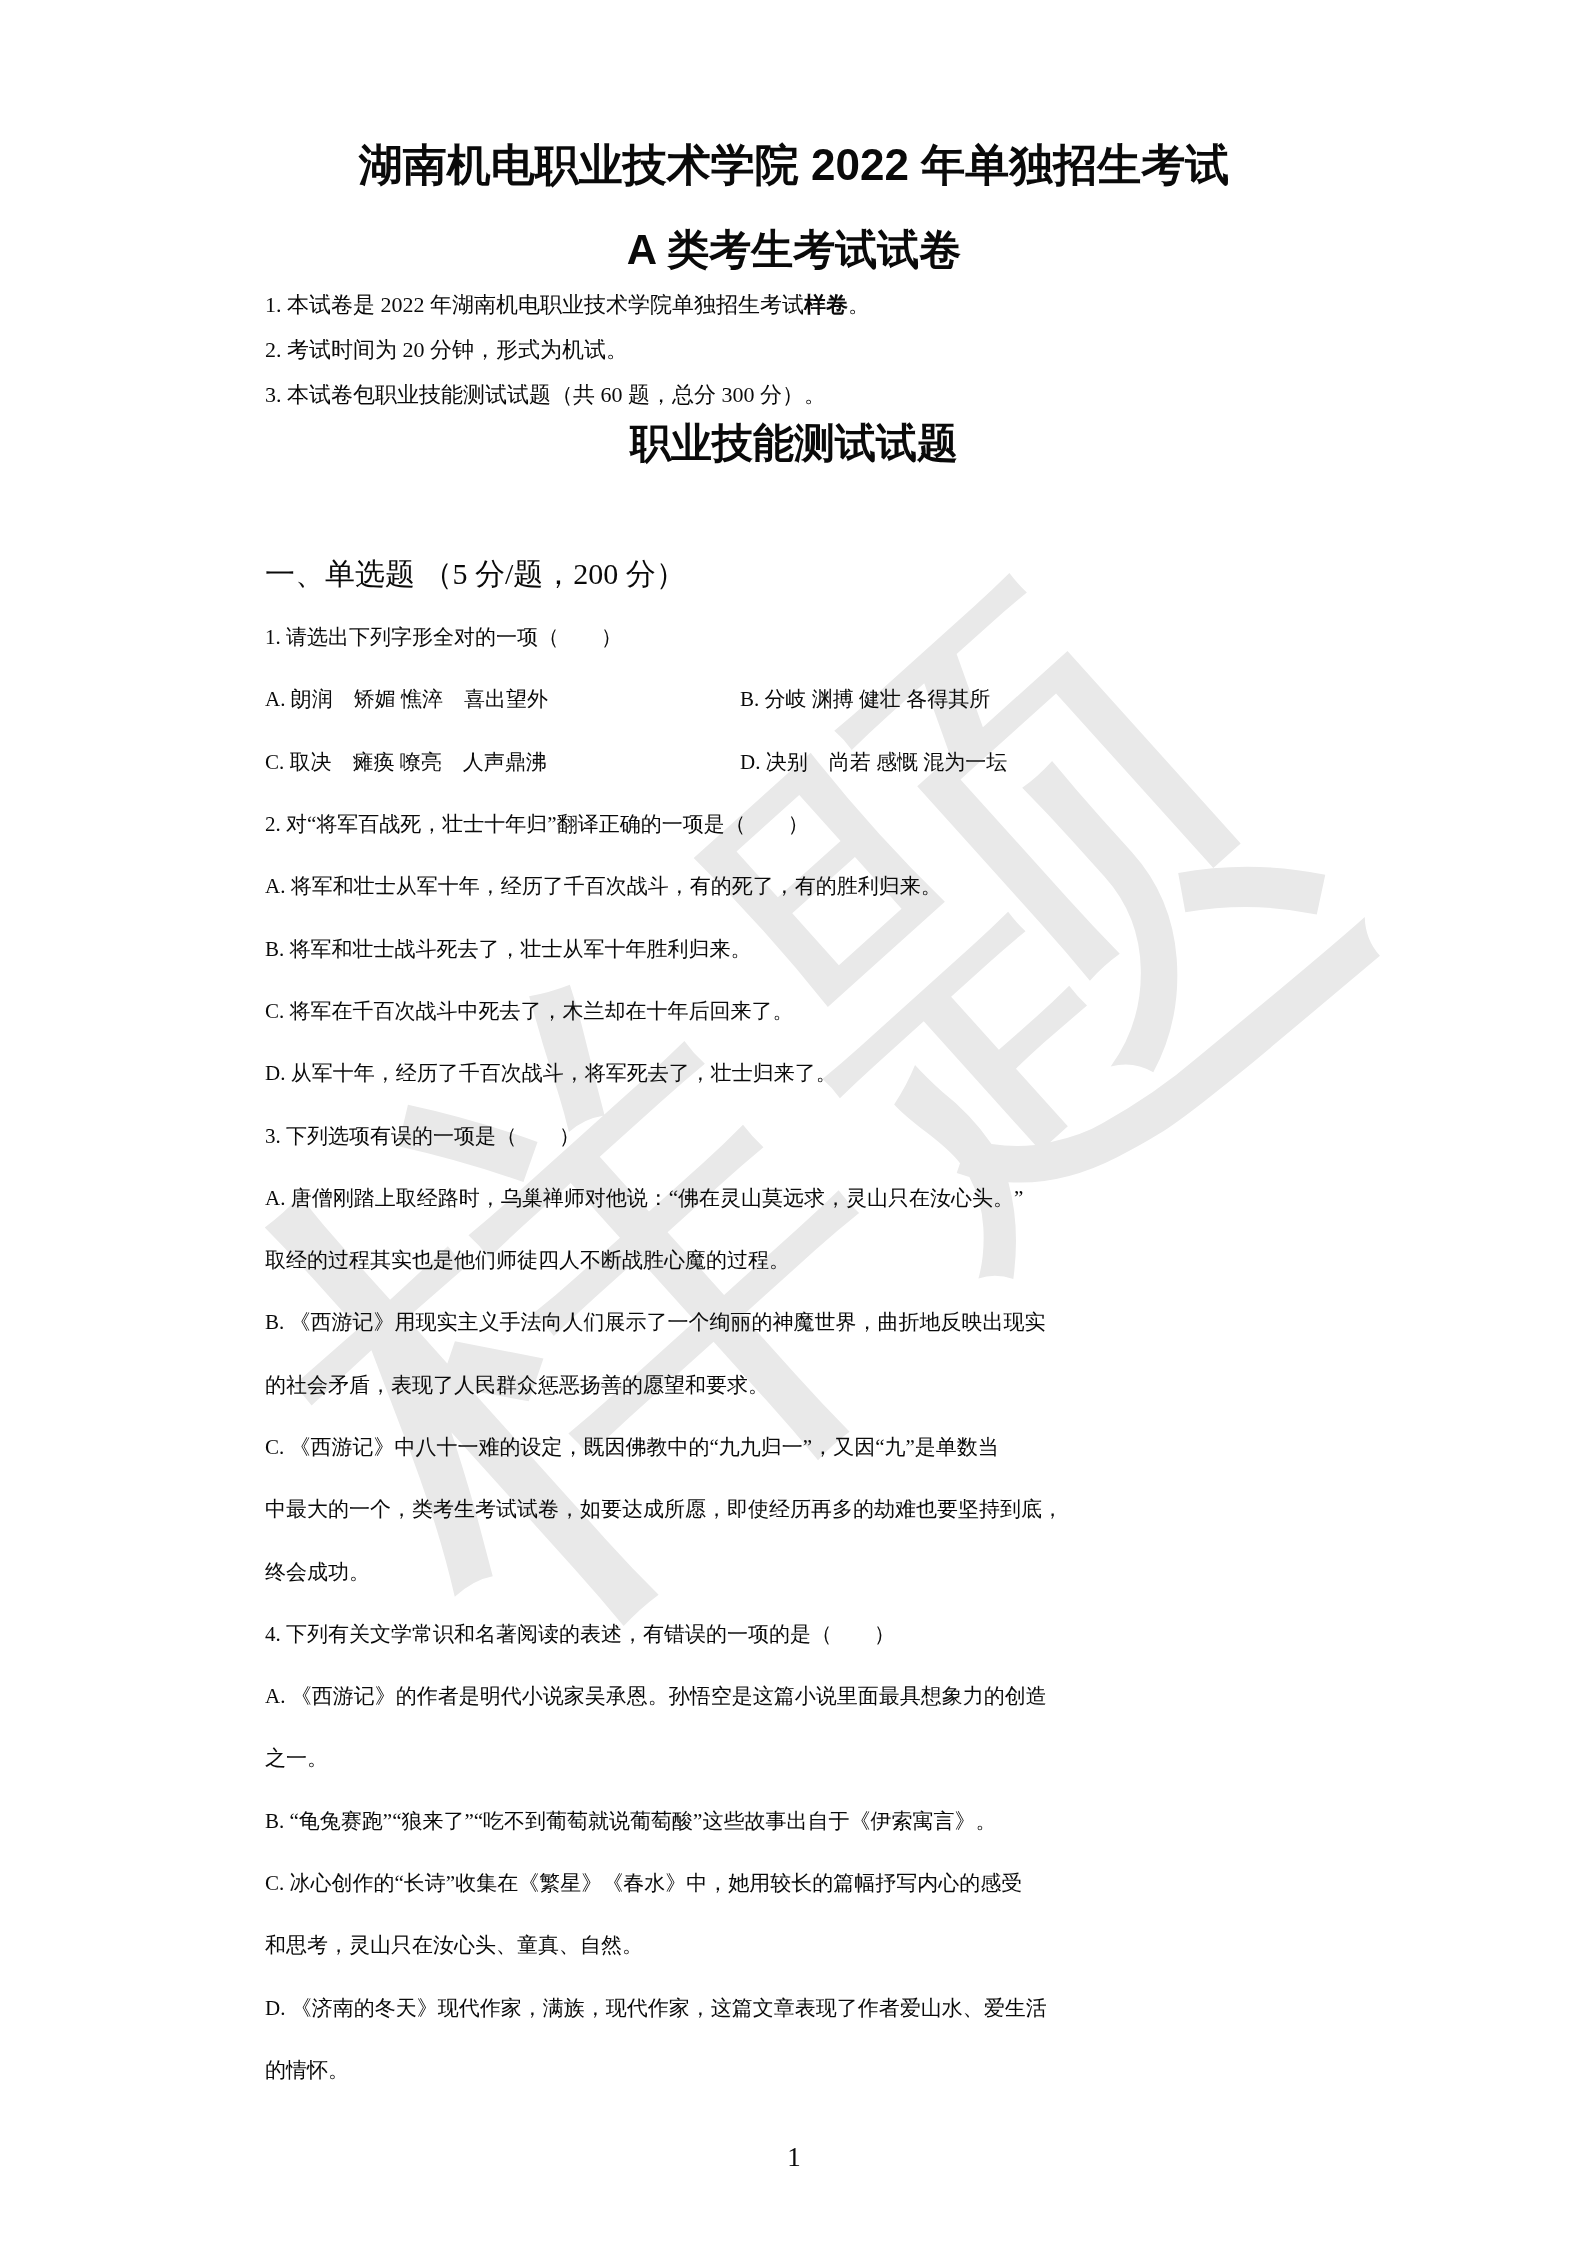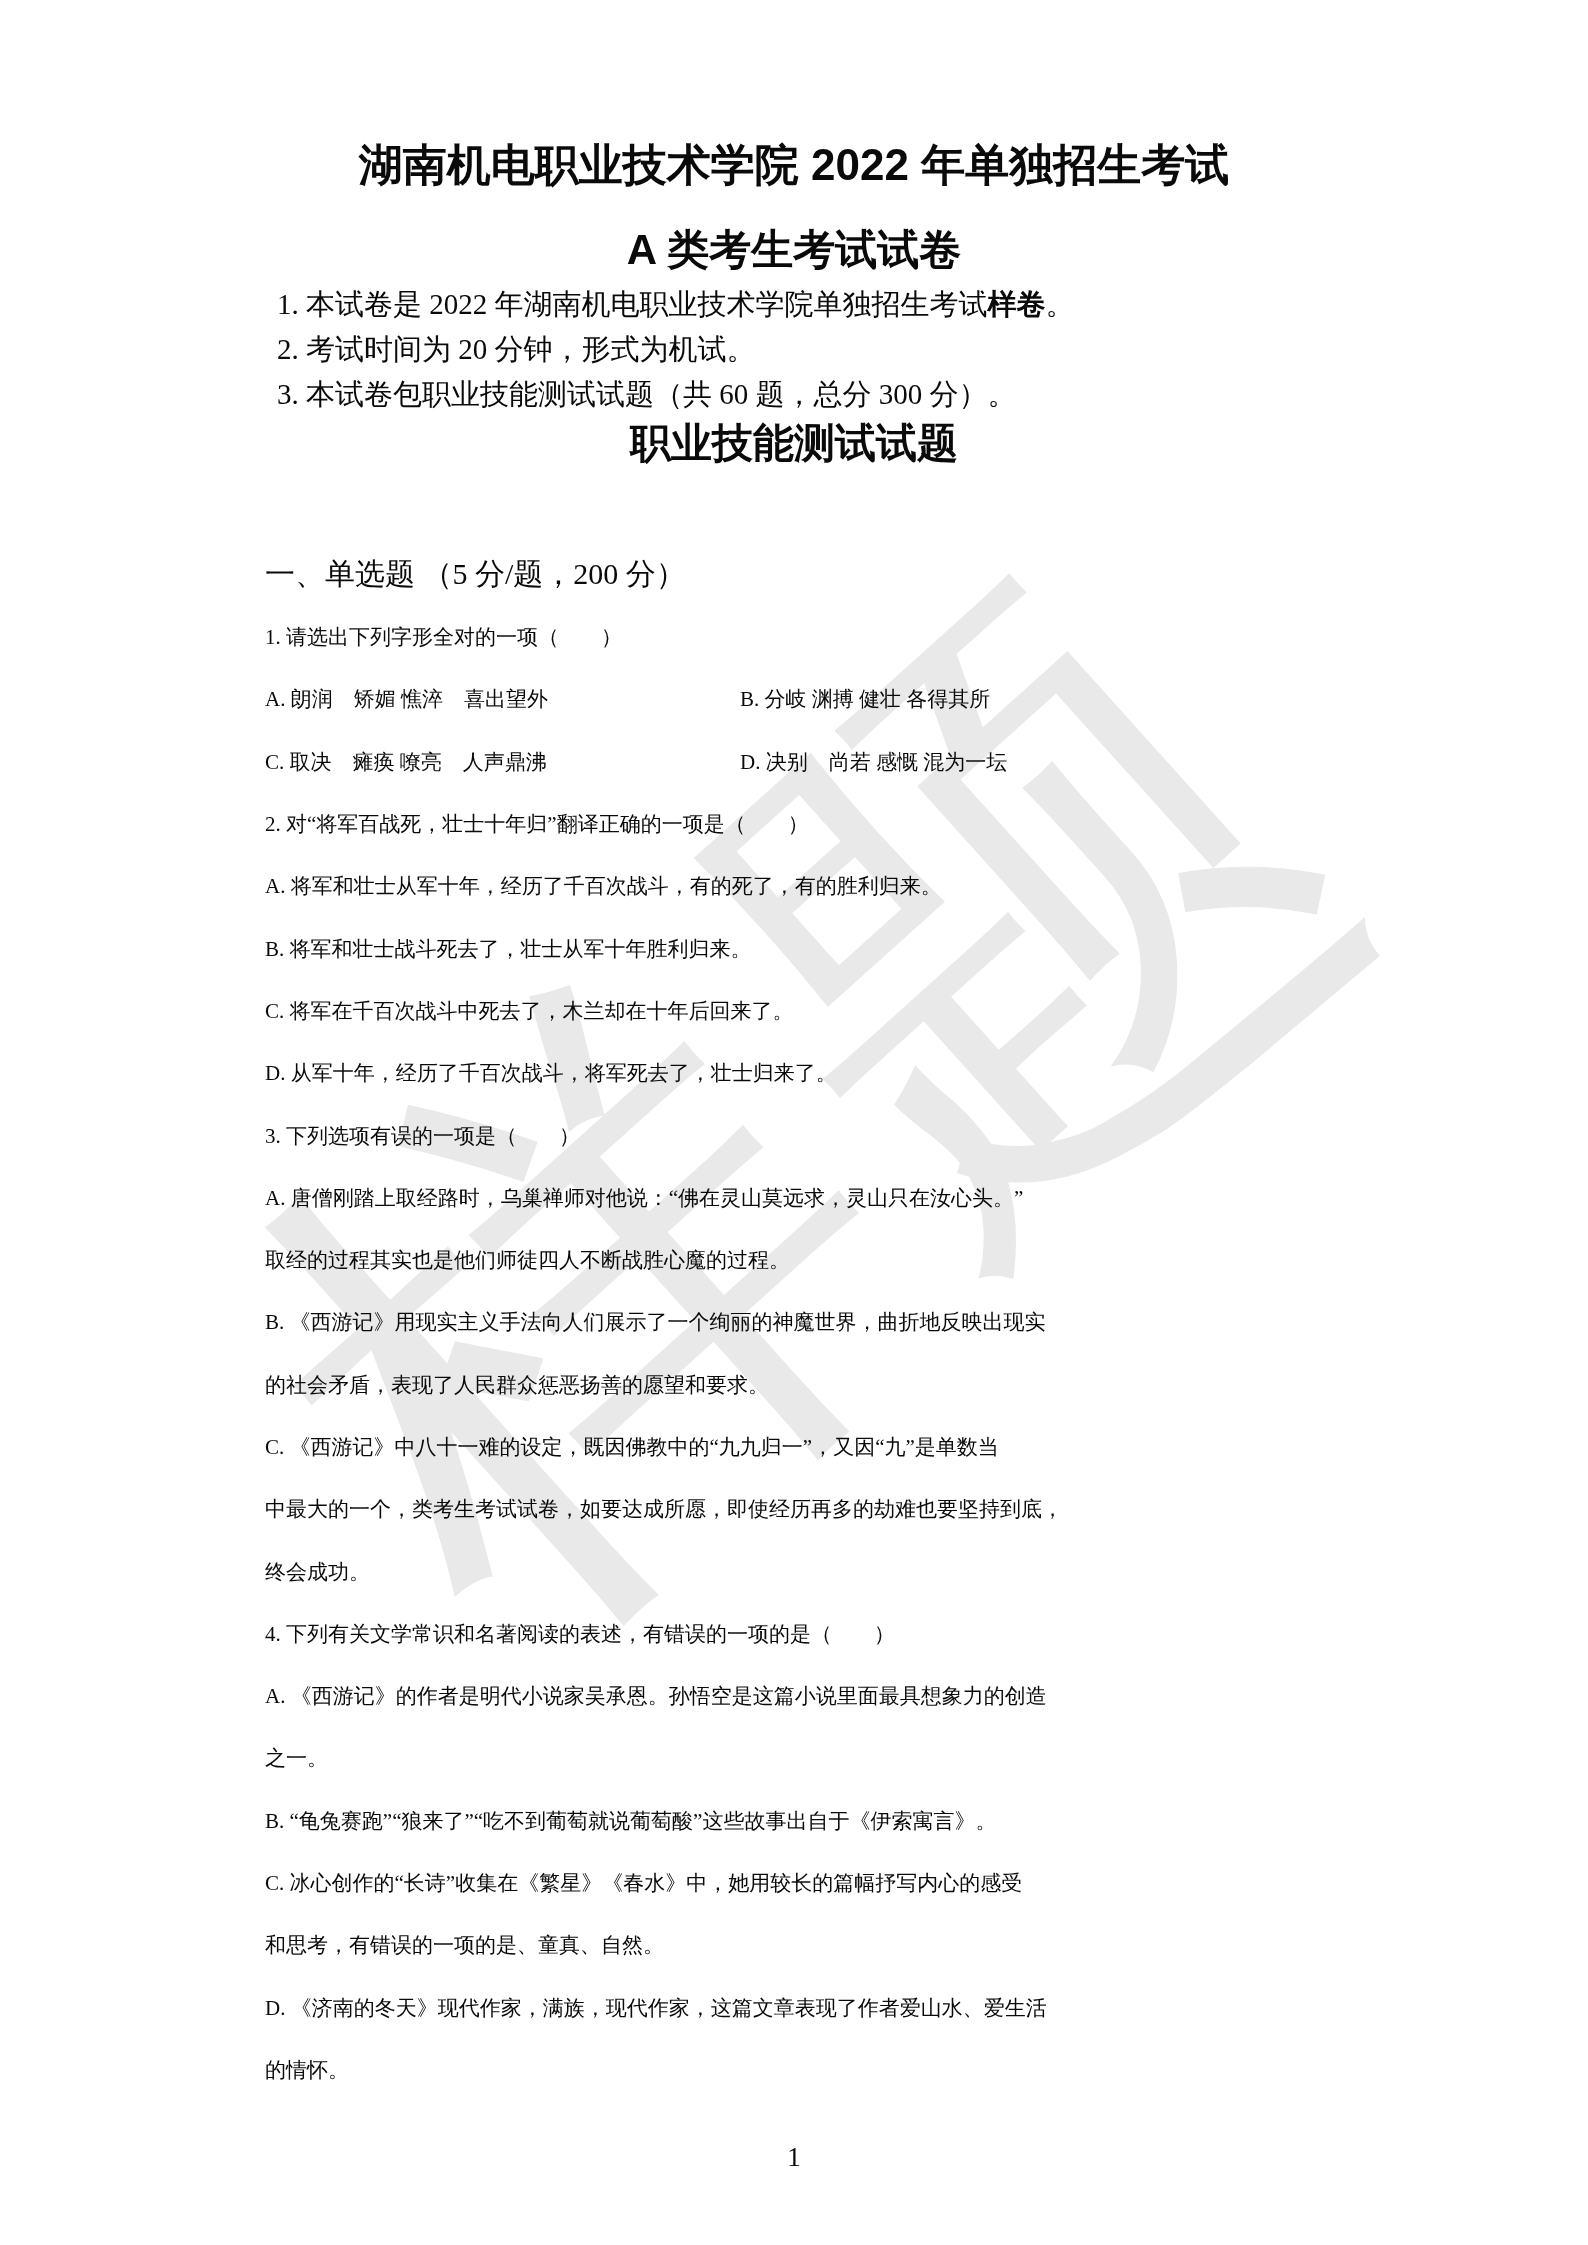--- a/index.html
+++ b/index.html
@@ -44,22 +44,22 @@
     top: 224px; left: 0; width: 100%;
     text-align: center;
     font-family: Liberation Sans, sans-serif;
     font-weight: 700;
     font-size: 42px;
     line-height: 52px;
     white-space: nowrap;
   }
   .notices {
     position: absolute;
-    top: 282px; left: 277px;
-    font-size: 29px;
+    top: 282px; left: 265px;
+    font-size: 22px;
     line-height: 45px;
     white-space: nowrap;
   }
   .notices b { font-family: "Liberation Sans", "DejaVu Sans", sans-serif; font-weight: 700; }
   .section-heading {
     position: absolute;
     top: 417px; left: 0; width: 100%;
     text-align: center;
     font-family: Liberation Sans, sans-serif;
     font-weight: 700;
@@ -184,21 +184,21 @@
       <div class="line">
           <span>之一。</span>
         </div>
       <div class="line">
           <span>B. “龟兔赛跑”“狼来了”“吃不到葡萄就说葡萄酸”这些故事出自于《伊索寓言》。</span>
         </div>
       <div class="line">
           <span>C. 冰心创作的“长诗”收集在《繁星》《春水》中，她用较长的篇幅抒写内心的感受</span>
         </div>
       <div class="line">
-          <span>和思考，有错误的一项的是、童真、自然。</span>
+          <span>和思考，灵山只在汝心头、童真、自然。</span>
         </div>
       <div class="line">
           <span>D. 《济南的冬天》现代作家，满族，现代作家，这篇文章表现了作者爱山水、爱生活</span>
         </div>
       <div class="line">
           <span>的情怀。</span>
         </div>
     </div>
 
     <div class="pagenum">1</div>

